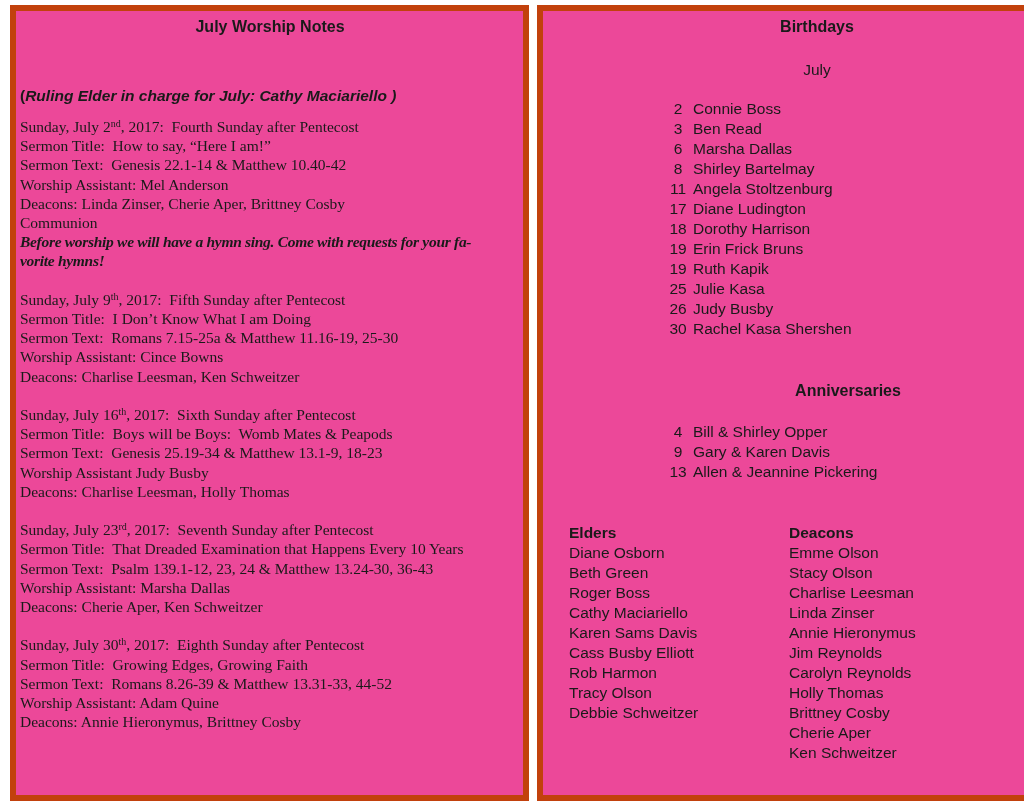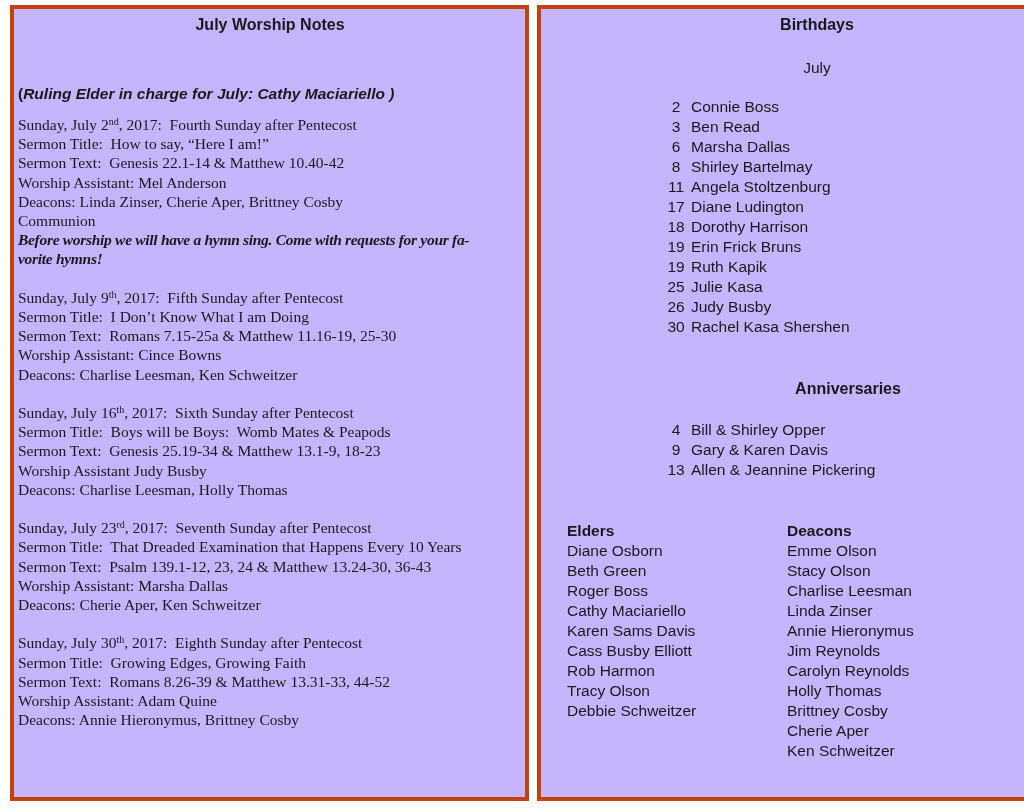--- a/index.html
+++ b/index.html
@@ -4,21 +4,21 @@
 <style>
   html, body { margin: 0; padding: 0; background: #ffffff; }
   body {
     width: 1024px; height: 809px; position: relative;
     font-family: "Liberation Sans", sans-serif;
     color: #1a1a1a;
     -webkit-font-smoothing: antialiased;
   }
   .panel {
     position: absolute; top: 5px; height: 796px;
-    border: 4px solid #c2410c; background: #c4b5fd;
+    border: 6px solid #c2410c; background: #ec4899;
     box-sizing: border-box; overflow: hidden;
   }
   .panel-left  { left: 10px;  width: 519px; padding: 0 3px 0 4px; }
   .panel-right { left: 537px; width: 560px; }
 
   .panel-title {
     font-family: "Liberation Sans", sans-serif;
     font-weight: bold; font-size: 16px; line-height: 20px;
     text-align: center; margin-top: 6px;
   }

